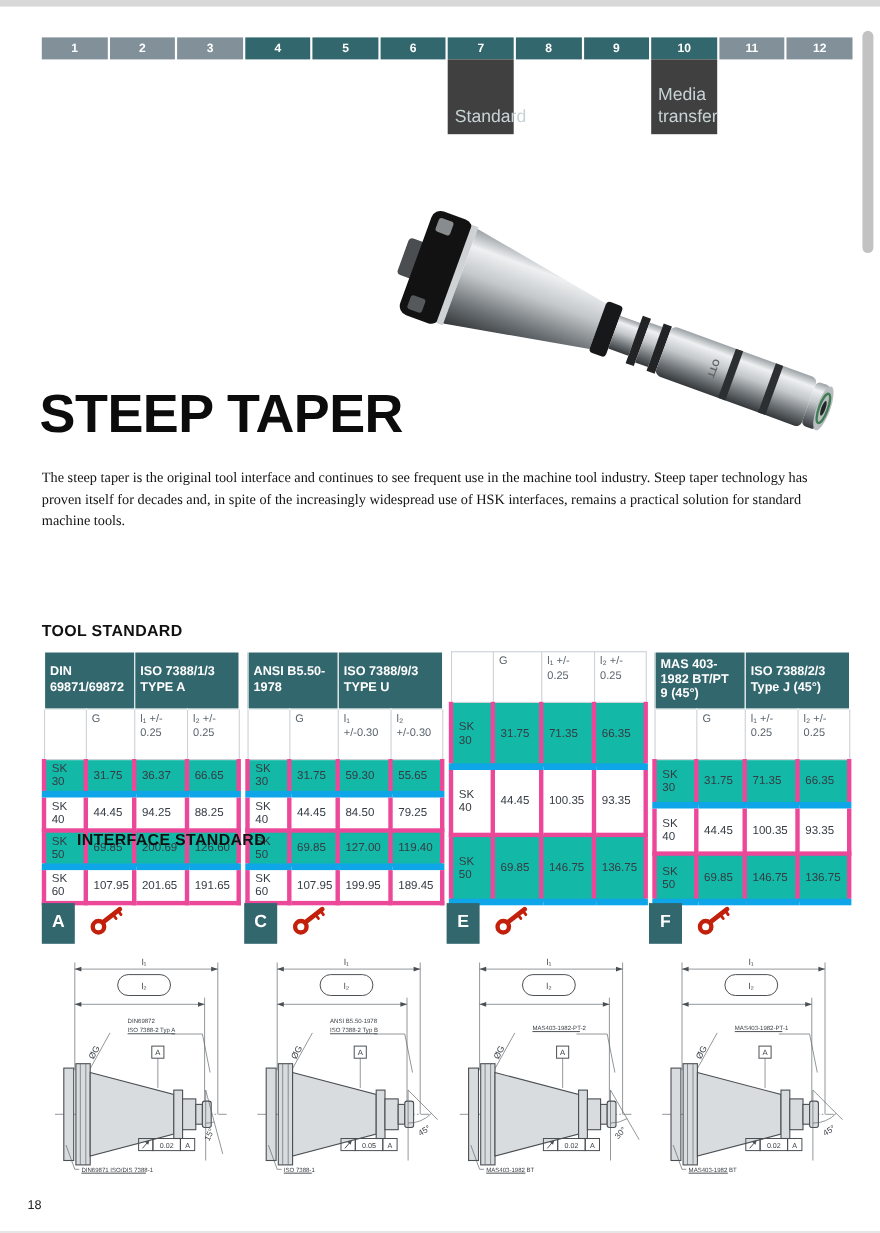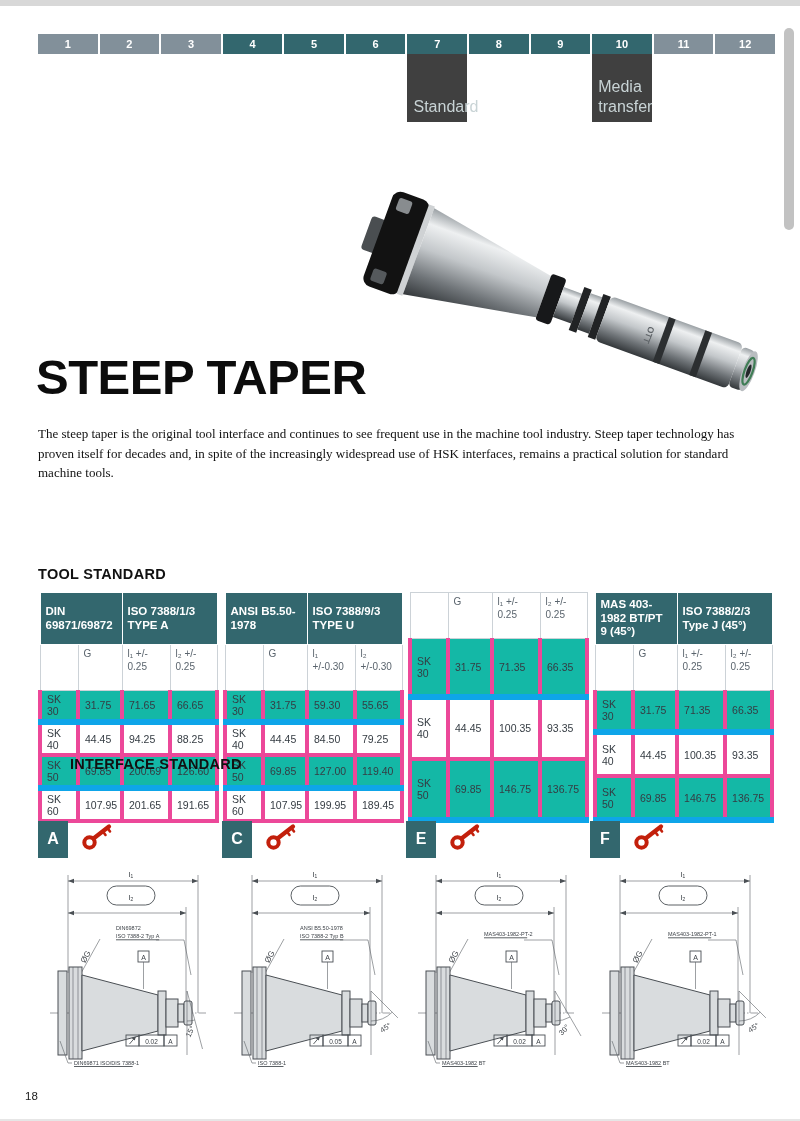--- a/index.html
+++ b/index.html
@@ -145,21 +145,21 @@
             <th></th>
             <th>G</th>
             <th>l₁ +/- 0.25</th>
             <th>l₂ +/- 0.25</th>
           </tr>
         </thead>
         <tbody>
           <tr class="alt">
             <td>SK 30</td>
             <td>31.75</td>
-            <td>71.65</td>
+            <td>36.37</td>
             <td>66.65</td>
           </tr>
           <tr>
             <td>SK 40</td>
             <td>44.45</td>
             <td>94.25</td>
             <td>88.25</td>
           </tr>
           <tr class="alt">
             <td>SK 50</td>

